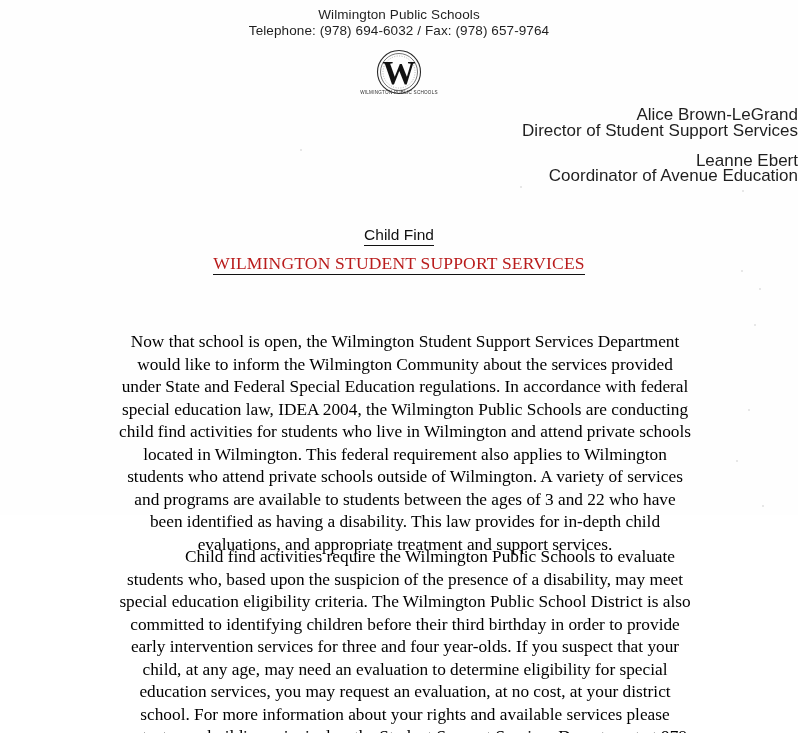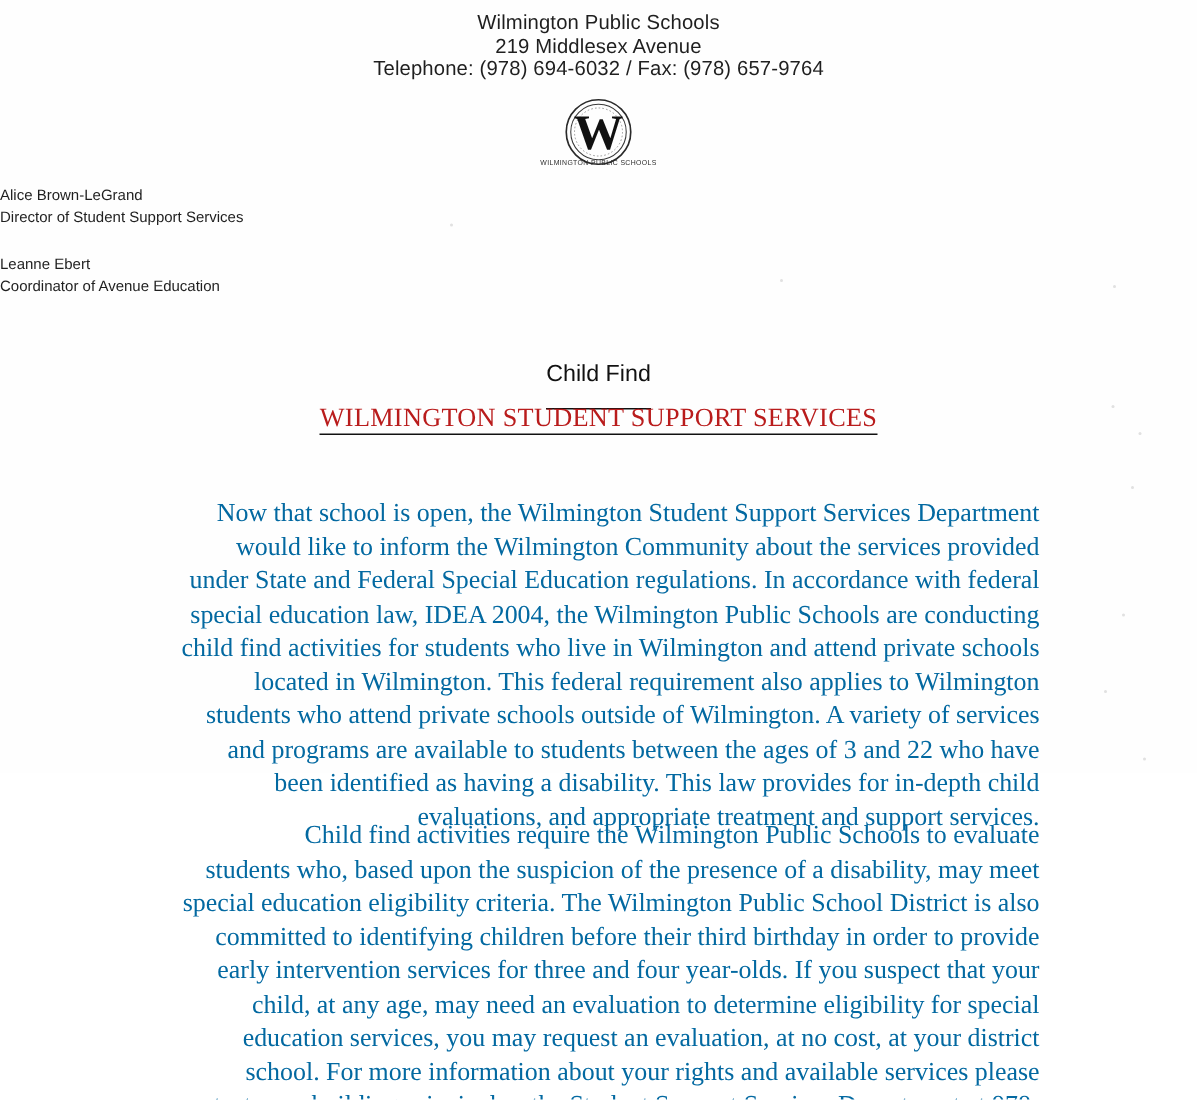--- a/index.html
+++ b/index.html
@@ -54,40 +54,40 @@
     font-family: "Liberation Sans", sans-serif;
     font-size: 4.6px;
     letter-spacing: 0.25px;
     color: #2b2b2b;
     text-align: center;
     transform: scaleY(1.05);
   }
 
   
   .staff {
-    text-align: left;
+    text-align: right;
     font-family: "Liberation Sans", sans-serif;
-    font-size: 10px;
+    font-size: 17px;
     line-height: 15.4px;
     color: #1f1f1f;
     margin-top: 6px;
   }
   .staff .gap { height: 15px; }
 
   
   .heading-sans {
     text-align: center;
     font-family: "Liberation Sans", sans-serif;
     font-size: 15.5px;
     margin-top: 42px;
     color: #111;
   }
   .heading-sans span {
     border-bottom: 1.3px solid #111;
-    padding-bottom: 14px;
+    padding-bottom: 2px;
   }
   .heading-serif {
     text-align: center;
     font-family: "Liberation Serif", serif;
     font-size: 17.5px;
     margin-top: 9px;
     color: #b91c1c;
     letter-spacing: 0.2px;
   }
   .heading-serif span {
@@ -96,22 +96,22 @@
   }
   .body-block {
     position: absolute;
     left: 117px;
     width: 576px;
   }
   .para {
     font-family: "Liberation Serif", serif;
     font-size: 17.3px;
     line-height: 22.5px;
-    color: #0369a1;
-    text-align: right;
+    color: #000000;
+    text-align: center;
     margin: 0;
   }
   .para.indent { text-indent: 50px; }
   #para-1 { top: 331px; }
   #para-2 { top: 546px; }
 
   
   .speckle {
     position: absolute;
     background: #c9c9c9;
@@ -119,21 +119,20 @@
     opacity: 0.55;
   }
 </style>
 </head>
 <body>
 
 <div class="page">
 
   <div class="letterhead">
     <div>Wilmington Public Schools</div>
-    <div>219 Middlesex Avenue</div>
     <div>Telephone:  (978) 694-6032 / Fax:  (978) 657-9764</div>
   </div>
 
   <div class="logo-wrap">
     <div class="seal">
       <svg width="46" height="46" viewBox="0 0 46 46" aria-hidden="true">
         <circle cx="23" cy="23" r="21.5" fill="none" stroke="#2a2a2a" stroke-width="1.1"></circle>
         <circle cx="23" cy="23" r="18.5" fill="none" stroke="#3a3a3a" stroke-width="0.7"></circle>
         <circle cx="23" cy="23" r="16" fill="none" stroke="#555" stroke-width="0.5" stroke-dasharray="1.1 1.4"></circle>
         <path d="M23 6.5 A16.5 16.5 0 0 1 23 39.5 A16.5 16.5 0 0 1 23 6.5 Z" fill="#ffffff" opacity="0.25"></path>

